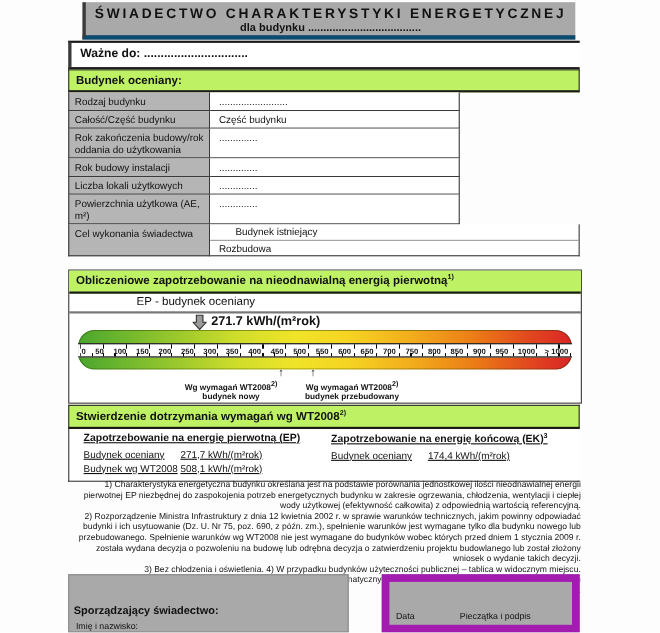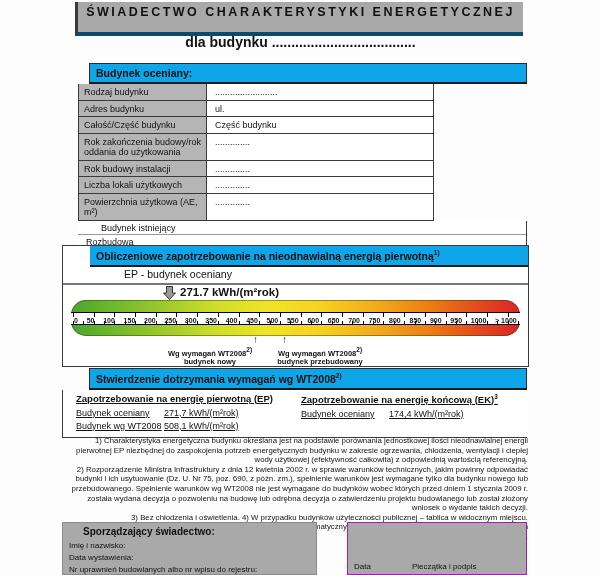--- a/index.html
+++ b/index.html
@@ -3,47 +3,47 @@
 <meta charset="utf-8">
 <style>
   html,body{margin:0;padding:0;}
   body{font-family:"Liberation Sans","DejaVu Sans",sans-serif;background:#fff;}
   .page{position:relative;width:600px;height:575px;background:#fdfdfd;overflow:hidden;color:#111;}
 
   
   .title-box{position:absolute;left:75px;top:2px;width:445px;height:30px;background:#a9a9a9;
     border-left:3px solid #3a3a3a;border-bottom:4px solid #0c4a6e;text-align:center;}
   .title-main{font-size:12.5px;font-weight:bold;letter-spacing:2.5px;padding-top:3px;white-space:nowrap;}
-  .title-sub{font-size:14px;font-weight:bold;margin-top:15px;}
+  .title-sub{font-size:10px;font-weight:bold;margin-top:1px;}
 
   
   .valid-box{position:absolute;left:62px;top:37px;width:462px;height:22px;background:#fff;
     border-top:2px solid #1a1a1a;border-bottom:2px solid #1a1a1a;border-left:3px solid #3a3a3a;}
   .valid-box div{font-size:11px;font-weight:bold;padding:4px 0 0 8px;}
 
   
   .b-table{position:absolute;left:62px;top:63px;width:465px;}
-  .sec-bar{background:#0ea5e9;border:1px solid #2a2a2a;border-bottom:2px solid #1a1a1a;
-    font-size:10.5px;font-weight:bold;padding:3px 0 3px 6px;margin-left:27px;}
-  .b-row{display:flex;margin-left:16px;}
+  .sec-bar{background:#bef264;border:1px solid #2a2a2a;border-bottom:2px solid #1a1a1a;
+    font-size:10.5px;font-weight:bold;padding:3px 0 3px 6px;}
+  .b-row{display:flex;}
   .b-label{width:118px;background:#b5b5b5;border:solid #3a3a3a;border-width:0 1px 1px 1px;
     font-size:9px;padding:3px 4px 2px 5px;line-height:10.5px;}
   .b-value{width:212px;background:#fff;border:solid #3a3a3a;border-width:0 1px 1px 0;
     font-size:9px;padding:3px 6px 2px 8px;line-height:10.5px;}
   .b-row.purpose .b-value{flex:1;padding:0;display:flex;flex-direction:column;}
   .purpose-line{padding:2px 6px 1px 8px;}
   .purpose-line.first{border-bottom:1px solid #9a9a9a;padding-left:23px;}
 
   
   .ep-section{position:absolute;left:62px;top:245px;width:465px;height:120px;border:1px solid #3a3a3a;background:#fff;}
   .ep-section .sec-bar{border:0;border-bottom:2px solid #1a1a1a;}
   .ep-chart{position:relative;height:102px;}
   .ep-title{position:absolute;top:1px;left:0;width:230px;text-align:center;font-weight:normal;font-size:10.5px;}
   .ep-hr{position:absolute;top:16px;left:0;right:0;height:2px;background:#777;}
-  .ep-marker{position:absolute;top:19px;left:100px;display:flex;align-items:flex-start;}
+  .ep-marker{position:absolute;top:19px;left:112px;display:flex;align-items:flex-start;}
   .ep-marker-value{font-size:11.5px;font-weight:bold;margin-left:4px;}
   .scale-bar{position:absolute;top:33px;left:8px;right:8px;height:36px;border-radius:15px;
     background:linear-gradient(90deg,#4aa52e 0%,#6ab52d 8%,#9bc82c 20%,#cfdd2b 32%,#f0e428 44%,#f6d322 55%,#f2ab1c 68%,#ec7d16 80%,#e2491f 91%,#d92525 100%);
     box-shadow:inset 0 0 0 1px rgba(40,60,0,.45);}
   .scale-strip{position:absolute;top:45px;left:8px;right:8px;height:13px;background:#fff;
     border-top:1px solid #000;border-bottom:1px solid #000;display:flex;justify-content:space-between;
     padding:0 3px;box-sizing:border-box;
     background-image:repeating-linear-gradient(90deg,#000 0 1px,transparent 1px 20.7px),
                      repeating-linear-gradient(90deg,#000 0 1px,transparent 1px 10.35px);
     background-size:100% 4px,100% 3px;background-position:2px 0,2px 100%;background-repeat:no-repeat;}
@@ -63,69 +63,69 @@
   .wt-row .lbl{width:88px;}
   .wt-row .val{white-space:nowrap;}
 
   
   .footnotes{position:absolute;left:62px;top:436px;width:466px;font-size:7.8px;line-height:9.6px;color:#141414;}
   .footnotes p{margin:0;text-align:right;}
   .fn-bold{font-weight:bold;}
 
   
   .prep-box{position:absolute;left:62px;top:522px;width:255px;height:53px;background:#a9a9a9;border:1px solid #8a8a8a;box-sizing:border-box;}
-  .prep-title{font-size:10px;font-weight:bold;padding:3px 0 2px 20px;}
+  .prep-title{font-size:10px;font-weight:bold;padding:3px 0 2px 4px;margin-top:24px;}
   .prep-field{font-size:8px;padding:2px 0 1px 6px;}
-  .sign-box{position:absolute;left:347px;top:522px;width:180px;height:53px;background:#a9a9a9;border:1px solid #a21caf;box-sizing:border-box;}
+  .sign-box{position:absolute;left:347px;top:522px;width:180px;height:53px;background:#a9a9a9;border:7px solid #a21caf;box-sizing:border-box;}
   .sign-row{position:absolute;bottom:3px;left:6px;right:4px;display:flex;font-size:8px;}
   .sign-row .date{width:58px;}
 </style>
 </head>
 <body>
 
 <div class="page">
 
   <div class="title-box">
     <div class="title-main">ŚWIADECTWO CHARAKTERYSTYKI ENERGETYCZNEJ</div>
     <div class="title-sub">dla budynku .....................................</div>
   </div>
 
+  <div class="valid-box">
+    <div>Ważne do: ...............................</div>
+  </div>
 
   <div class="b-table">
     <div class="sec-bar">Budynek oceniany:</div>
 
     <div class="b-row">
       <div class="b-label">Rodzaj budynku</div>
       <div class="b-value">.........................</div>
     </div>
     <div class="b-row">
-      <div class="b-label">Adres budynku</div>
-      <div class="b-value">ul.</div>
-    </div>
-    <div class="b-row">
       <div class="b-label">Całość/Część budynku</div>
       <div class="b-value">Część budynku</div>
     </div>
     <div class="b-row">
       <div class="b-label">Rok zakończenia budowy/rok oddania do użytkowania</div>
       <div class="b-value">..............</div>
     </div>
     <div class="b-row">
       <div class="b-label">Rok budowy instalacji</div>
       <div class="b-value">..............</div>
     </div>
     <div class="b-row">
       <div class="b-label">Liczba lokali użytkowych</div>
       <div class="b-value">..............</div>
     </div>
     <div class="b-row">
       <div class="b-label">Powierzchnia użytkowa (AE, m²)</div>
       <div class="b-value">..............</div>
     </div>
     <div class="b-row purpose">
+      <div class="b-label">Cel wykonania świadectwa</div>
       <div class="b-value">
         <div class="purpose-line first">Budynek istniejący</div>
         <div class="purpose-line">Rozbudowa</div>
       </div>
     </div>
   </div>
 
   <div class="ep-section">
     <div class="sec-bar"><span>Obliczeniowe zapotrzebowanie na nieodnawialną energią pierwotną</span><sup>1)</sup></div>
     <div class="ep-chart">

